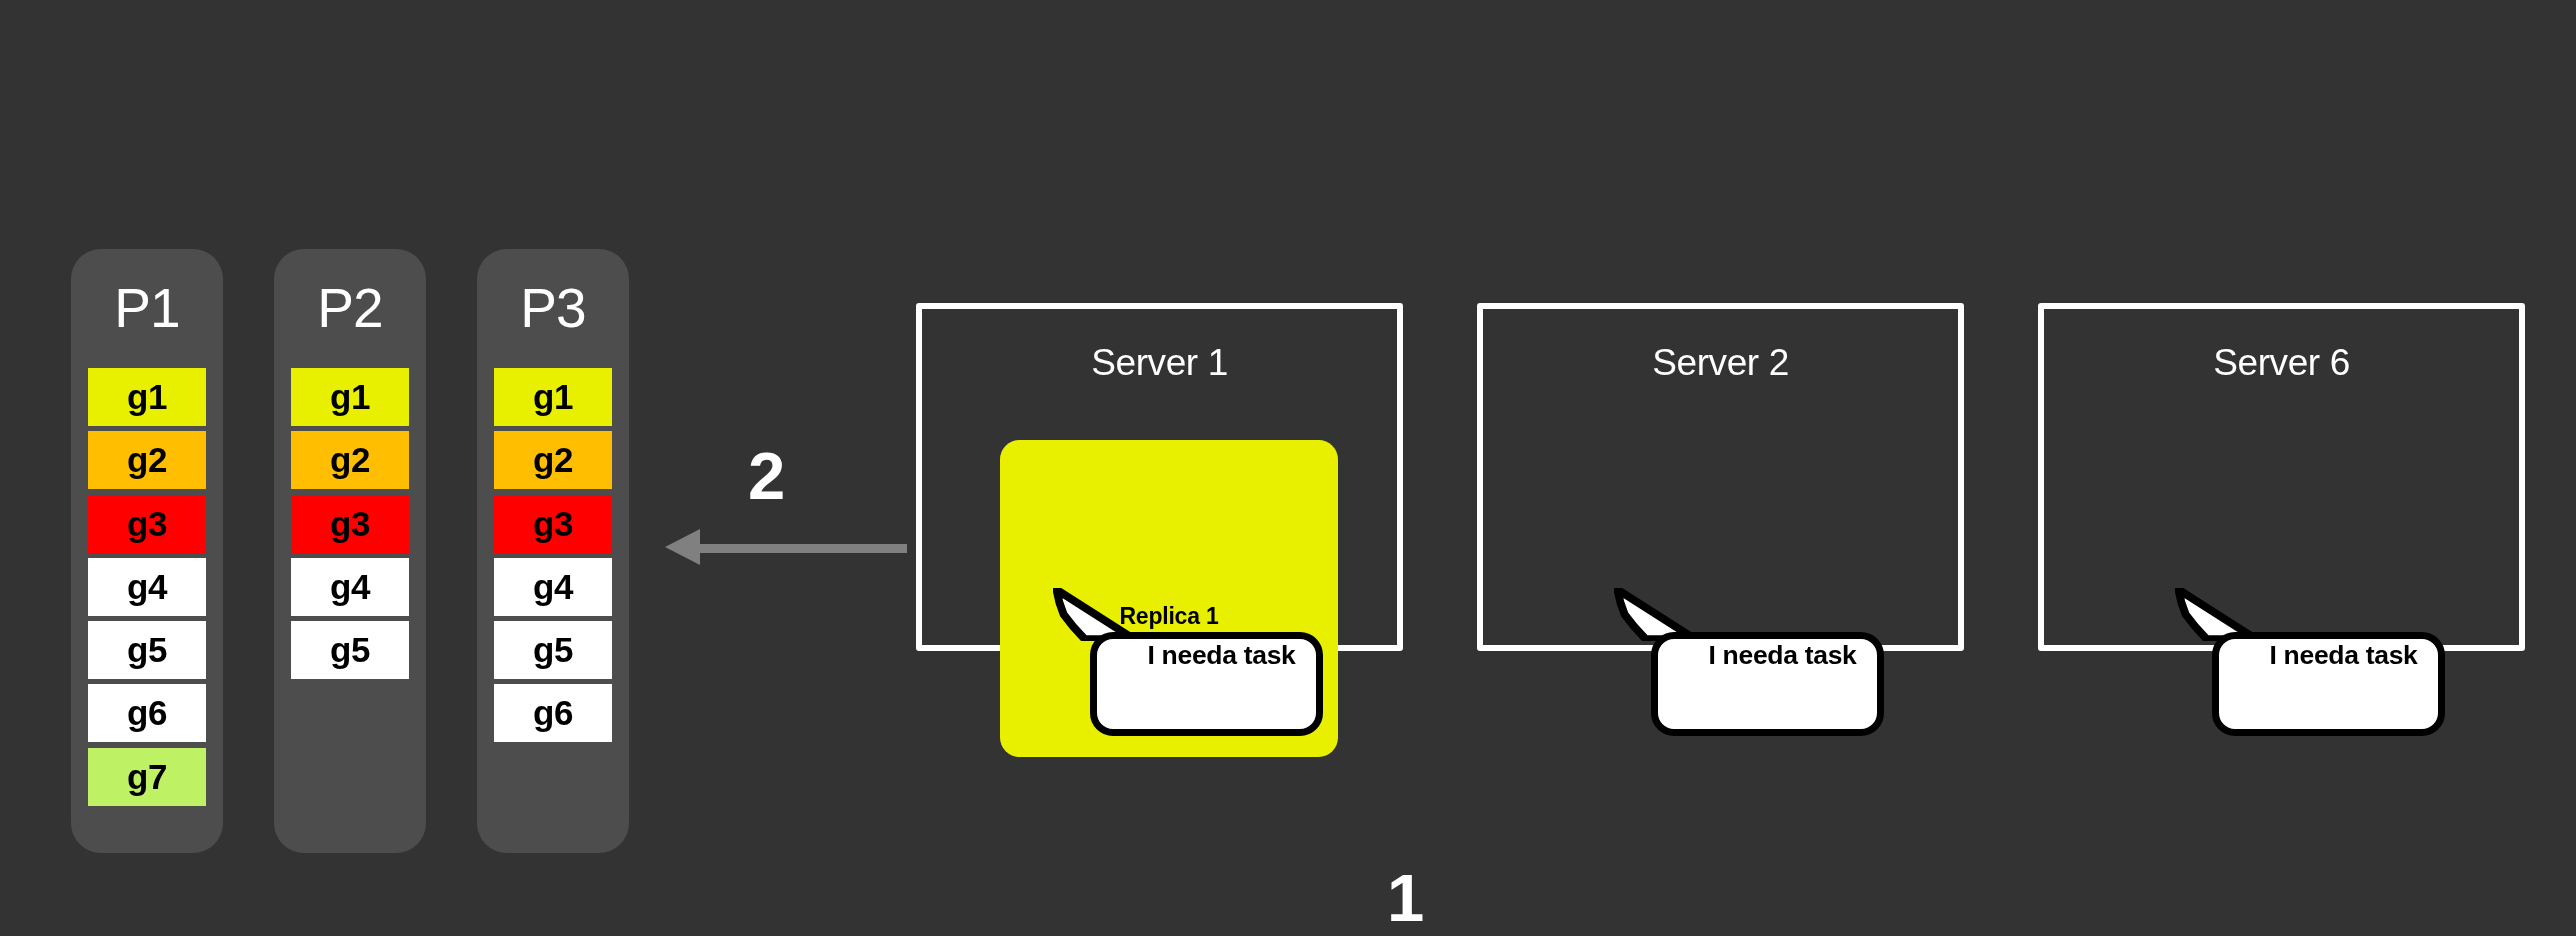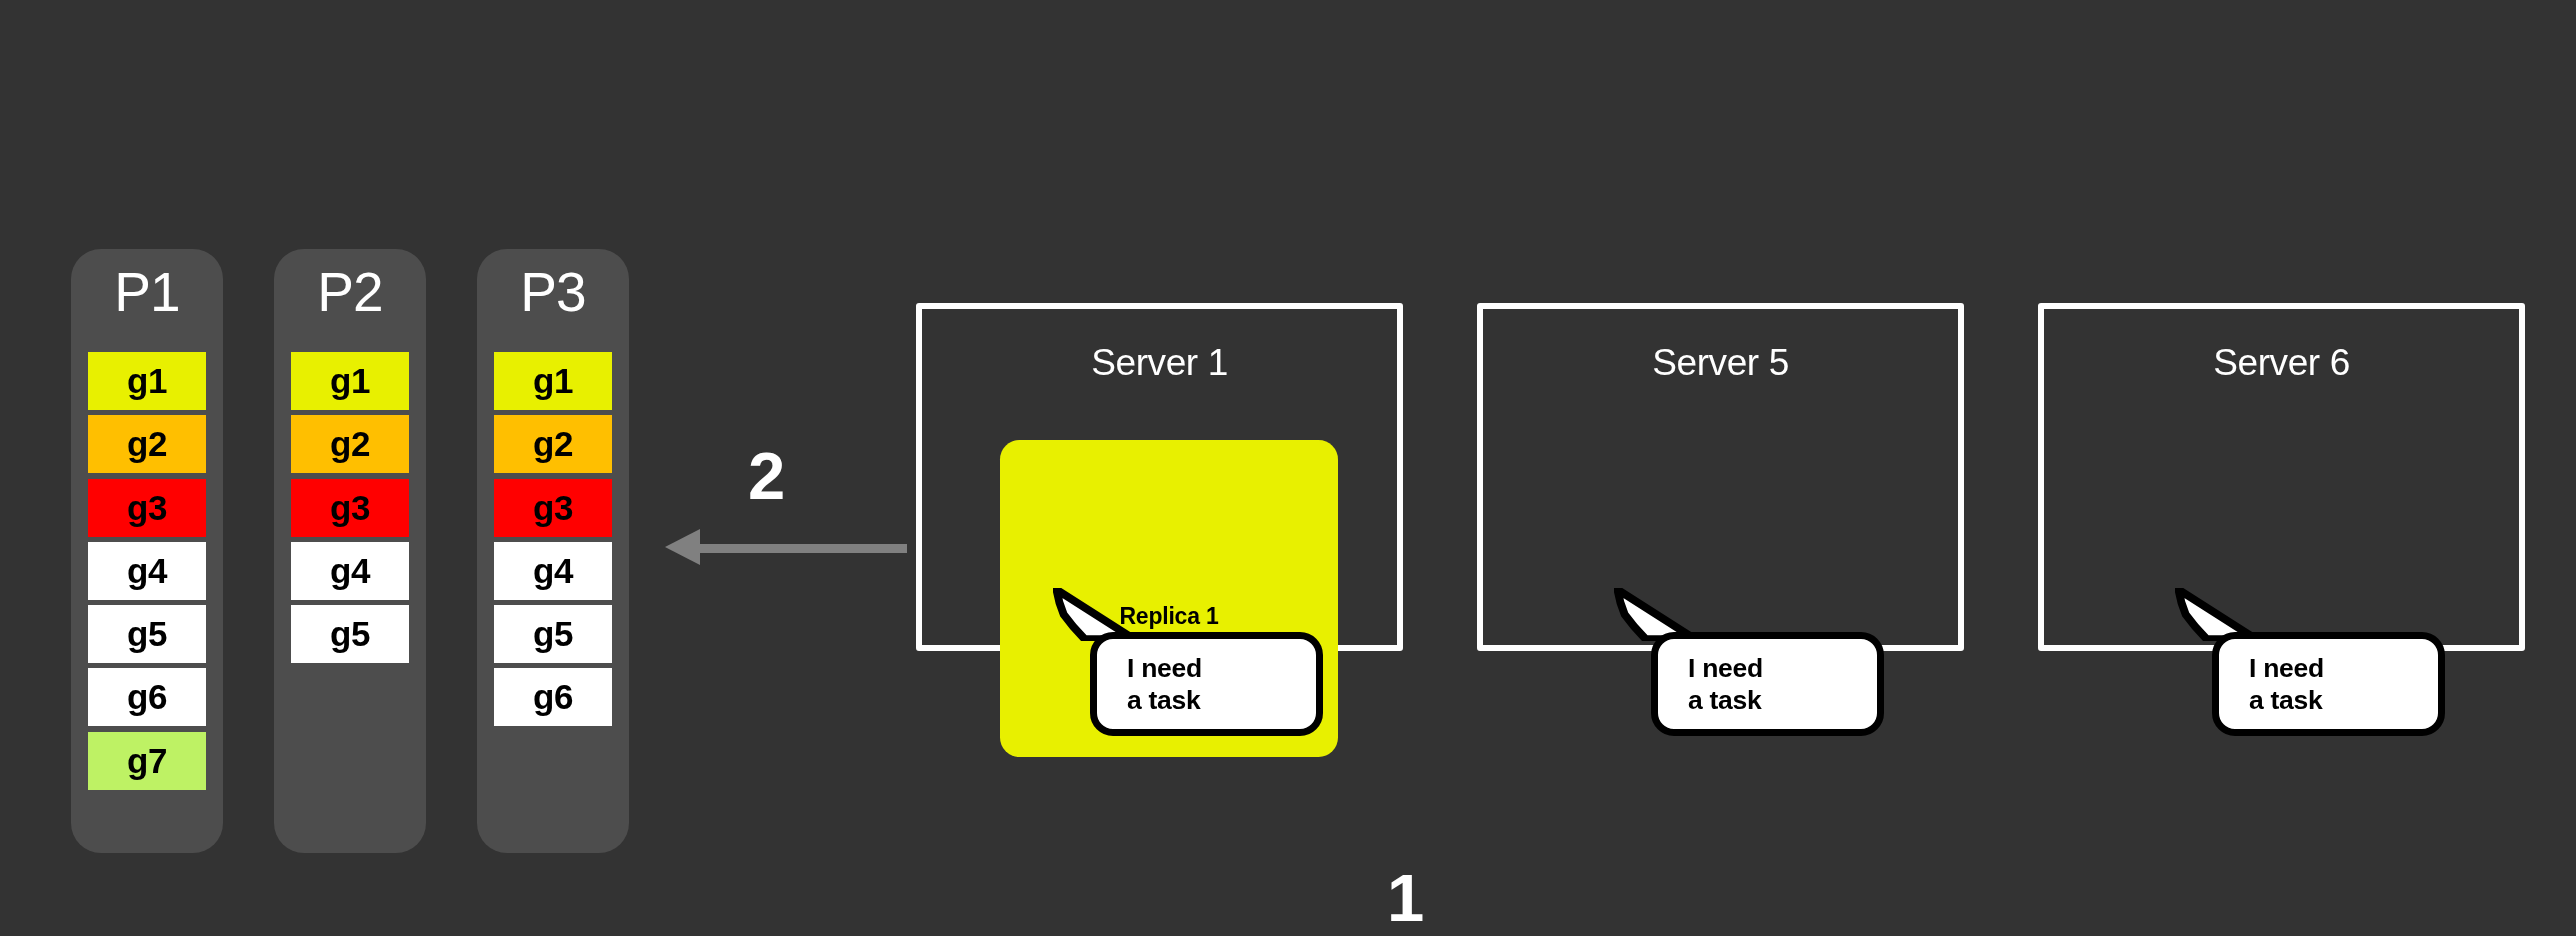--- a/index.html
+++ b/index.html
@@ -41,21 +41,21 @@
     display: flex;
     flex-direction: column;
     align-items: stretch;
   }
   .partition-title {
     color: #ffffff;
     font-size: 55px;
     font-weight: 400;
     text-align: center;
     line-height: 1;
-    margin-top: 16px;
+    margin-top: 32px;
     margin-bottom: 32px;
     letter-spacing: -0.9px;
   }
   .task-list {
     display: flex;
     flex-direction: column;
     gap: 5.3px;
   }
   .task {
     height: 58px;
@@ -153,21 +153,21 @@
   
   .bubble {
     position: absolute;
     width: 233px;
     height: 104px;
     background: #ffffff;
     border: 7px solid #000000;
     border-radius: 23px;
     box-sizing: border-box;
     display: flex;
-    flex-direction: column;
+    flex-direction: row;
     justify-content: center;
     padding-left: 30px;
     z-index: 5;
   }
   .bubble-line {
     font-size: 26.5px;
     font-weight: bold;
     color: #000000;
     line-height: 1.22;
     letter-spacing: -0.3px;
@@ -253,21 +253,21 @@
       <svg class="bubble-tail" viewBox="0 0 96 60" style="left:131px; top:279px;">
         <path d="M 4 2 L 92 58 L 36 58 Q 22 44 12 30 Q 6 16 4 2 Z" fill="#ffffff" stroke="#000000" stroke-width="9" stroke-linejoin="round"></path>
       </svg>
       <div class="bubble" style="left:168px; top:323px;">
         <div class="bubble-line">I need</div>
         <div class="bubble-line">a task</div>
       </div>
     </div>
 
     <div class="server">
-      <div class="server-title">Server 5</div>
+      <div class="server-title">Server 2</div>
       <svg class="bubble-tail" viewBox="0 0 96 60" style="left:131px; top:279px;">
         <path d="M 4 2 L 92 58 L 36 58 Q 22 44 12 30 Q 6 16 4 2 Z" fill="#ffffff" stroke="#000000" stroke-width="9" stroke-linejoin="round"></path>
       </svg>
       <div class="bubble" style="left:168px; top:323px;">
         <div class="bubble-line">I need</div>
         <div class="bubble-line">a task</div>
       </div>
     </div>
 
     <div class="server">

